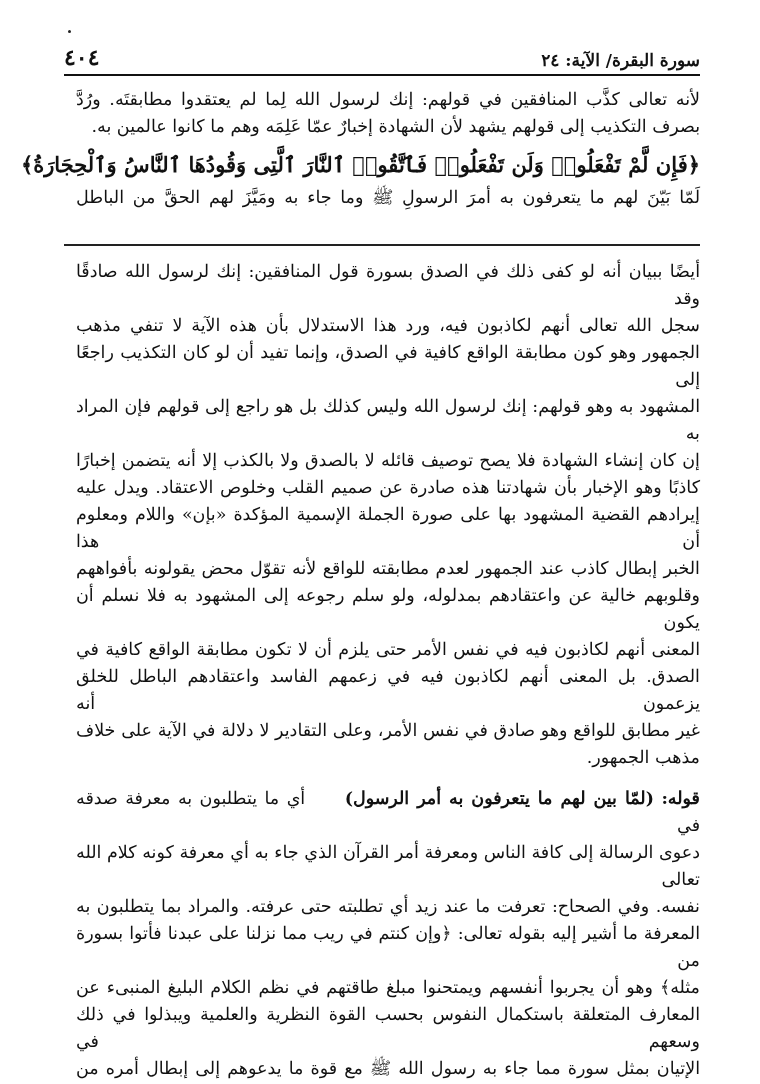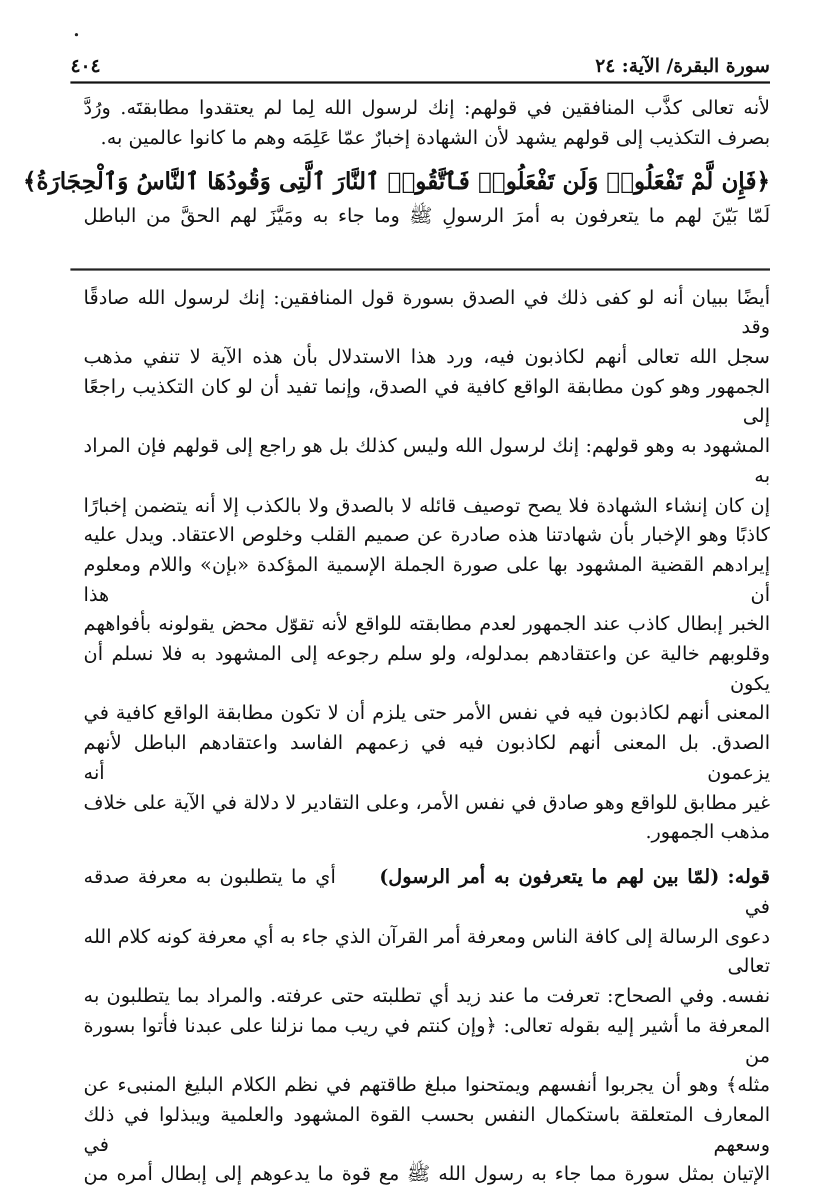--- a/index.html
+++ b/index.html
@@ -40,21 +40,21 @@
       border-bottom: 2px solid #111;
       display: flex;
       justify-content: space-between;
       align-items: flex-end;
       padding-bottom: 4px;
       box-sizing: border-box;
       font-weight: bold;
       font-size: 16px;
     }
     .running-head .surah { font-size: 17px; }
-    .running-head .pageno { font-size: 17px; letter-spacing: 1px; }
+    .running-head .pageno { font-size: 22px; letter-spacing: 1px; }
 
     .text-block {
       position: absolute;
       left: 12px;
       right: 0;
       font-size: 17.5px;
       line-height: 27px;
       text-align: justify;
       text-align-last: right;
     }
@@ -112,38 +112,38 @@
       <p class="jus">أيضًا ببيان أنه لو كفى ذلك في الصدق بسورة قول المنافقين: إنك لرسول الله صادقًا وقد</p>
       <p class="jus">سجل الله تعالى أنهم لكاذبون فيه، ورد هذا الاستدلال بأن هذه الآية لا تنفي مذهب</p>
       <p class="jus">الجمهور وهو كون مطابقة الواقع كافية في الصدق، وإنما تفيد أن لو كان التكذيب راجعًا إلى</p>
       <p class="jus">المشهود به وهو قولهم: إنك لرسول الله وليس كذلك بل هو راجع إلى قولهم فإن المراد به</p>
       <p class="jus">إن كان إنشاء الشهادة فلا يصح توصيف قائله لا بالصدق ولا بالكذب إلا أنه يتضمن إخبارًا</p>
       <p class="jus">كاذبًا وهو الإخبار بأن شهادتنا هذه صادرة عن صميم القلب وخلوص الاعتقاد. ويدل عليه</p>
       <p class="jus">إيرادهم القضية المشهود بها على صورة الجملة الإسمية المؤكدة «بإن» واللام ومعلوم أن هذا</p>
       <p class="jus">الخبر إبطال كاذب عند الجمهور لعدم مطابقته للواقع لأنه تقوّل محض يقولونه بأفواههم</p>
       <p class="jus">وقلوبهم خالية عن واعتقادهم بمدلوله، ولو سلم رجوعه إلى المشهود به فلا نسلم أن يكون</p>
       <p class="jus">المعنى أنهم لكاذبون فيه في نفس الأمر حتى يلزم أن لا تكون مطابقة الواقع كافية في</p>
-      <p class="jus">الصدق. بل المعنى أنهم لكاذبون فيه في زعمهم الفاسد واعتقادهم الباطل لأنهم يزعمون أنه</p>
+      <p class="jus">الصدق. بل المعنى أنهم لكاذبون فيه في زعمهم الفاسد واعتقادهم الباطل للخلق يزعمون أنه</p>
       <p class="jus">غير مطابق للواقع وهو صادق في نفس الأمر، وعلى التقادير لا دلالة في الآية على خلاف</p>
       <p class="last">مذهب الجمهور.</p>
     </div>
 
     <div class="para-gap"></div>
 
     <div>
       <p class="jus">
         <span class="kw">قوله:</span>
         <span class="quote">(لمّا بين لهم ما يتعرفون به أمر الرسول)</span>
         <span>أي ما يتطلبون به معرفة صدقه في</span>
       </p>
       <p class="jus">دعوى الرسالة إلى كافة الناس ومعرفة أمر القرآن الذي جاء به أي معرفة كونه كلام الله تعالى</p>
       <p class="jus">نفسه. وفي الصحاح: تعرفت ما عند زيد أي تطلبته حتى عرفته. والمراد بما يتطلبون به</p>
       <p class="jus">المعرفة ما أشير إليه بقوله تعالى: ﴿وإن كنتم في ريب مما نزلنا على عبدنا فأتوا بسورة من</p>
       <p class="jus">مثله﴾ وهو أن يجربوا أنفسهم ويمتحنوا مبلغ طاقتهم في نظم الكلام البليغ المنبىء عن</p>
-      <p class="jus">المعارف المتعلقة باستكمال النفس بحسب القوة المشهود والعلمية ويبذلوا في ذلك وسعهم في</p>
+      <p class="jus">المعارف المتعلقة باستكمال النفوس بحسب القوة النظرية والعلمية ويبذلوا في ذلك وسعهم في</p>
       <p class="jus">الإتيان بمثل سورة مما جاء به رسول الله ﷺ مع قوة ما يدعوهم إلى إبطال أمره من شدة</p>
       <p class="jus">عدواتهم له كما يدل عليها بذل النفوس والأموال في إضراره عليه الصلاة والسلام. وقوله:</p>
       <p class="jus">«وما جاء به» في موضع الجر بالعطف على لفظ الرسول، والمراد بأمر الرسول صدقه في</p>
 
     </div>
 
   </div>
 
 </div>
 

